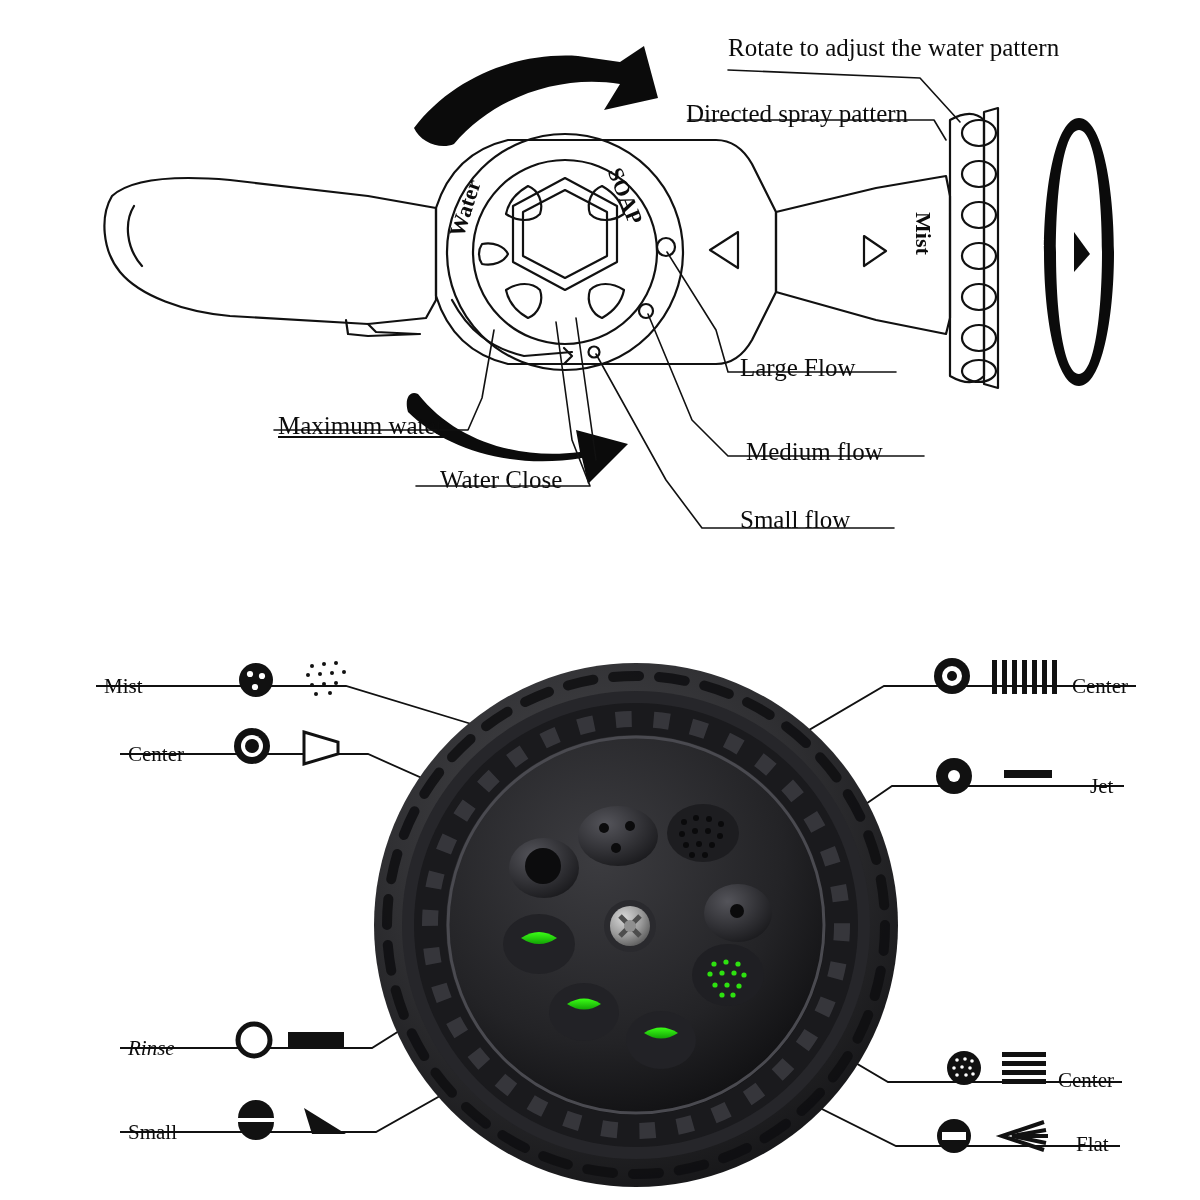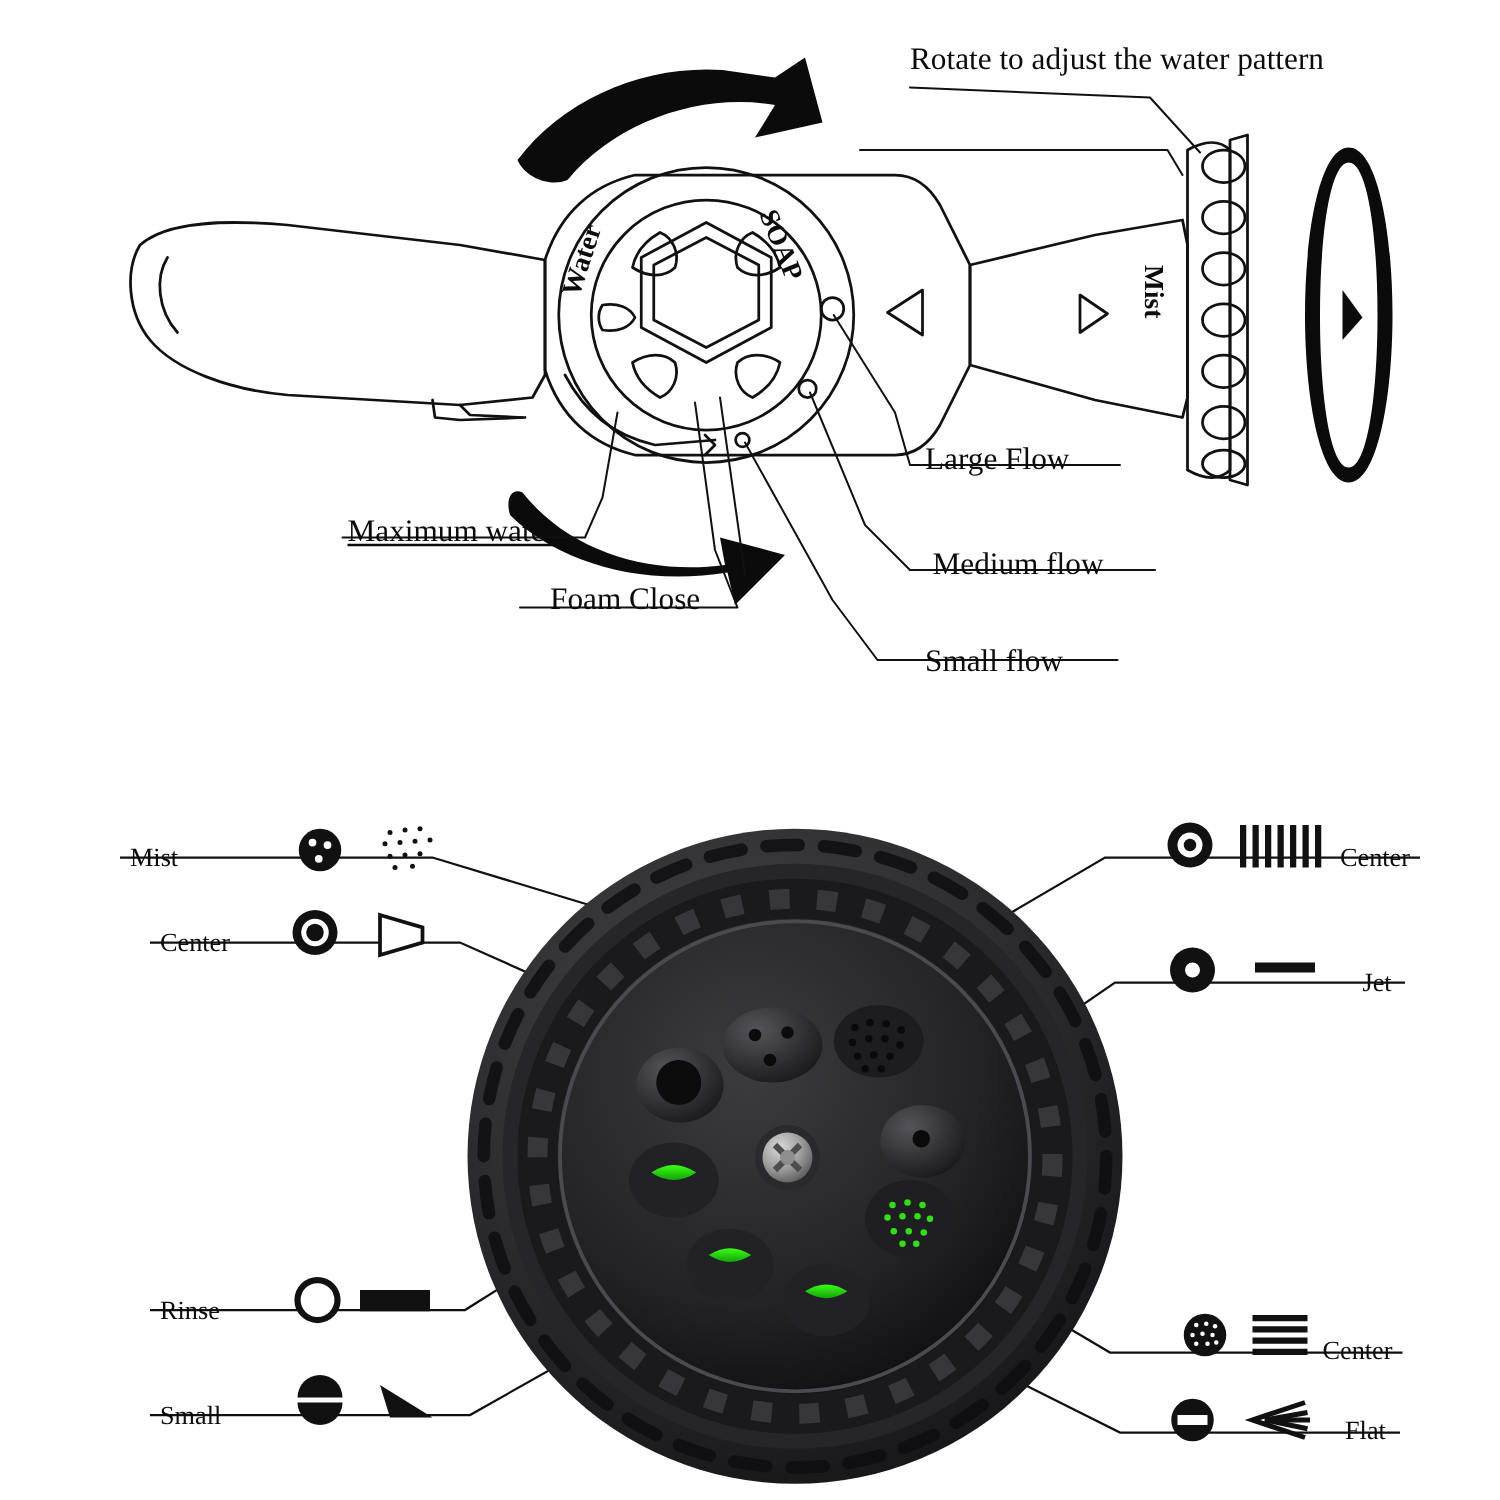--- a/index.html
+++ b/index.html
@@ -286,33 +286,34 @@
       <rect x="926" y="1132" width="24" height="8" fill="#fff"></rect>
       <g stroke="#111" stroke-width="4" fill="none">
         <path d="M1028,1122 L986,1136 L1028,1150"></path>
         <path d="M1030,1130 L996,1136 L1030,1143"></path>
         <path d="M1032,1136 L1004,1136"></path>
       </g>
     </g>
   </svg>
 
   <div class="lbl t-top" style="left:712px;top:34px;">Rotate to adjust the water pattern</div>
+  <div class="lbl t-top" style="left:670px;top:100px;">Directed spray pattern</div>
   <div class="lbl t-top" style="left:724px;top:354px;">Large Flow</div>
   <div class="lbl t-top" style="left:730px;top:438px;text-align:right;">Medium flow</div>
-  <div class="lbl t-top" style="left:724px;top:506px;margin-top:10px;">Small flow</div>
-  <div class="lbl t-top" style="left:424px;top:466px;">Foam Close</div>
+  <div class="lbl t-top" style="left:724px;top:506px;">Small flow</div>
+  <div class="lbl t-top" style="left:424px;top:466px;">Water Close</div>
   <div class="lbl t-top" style="left:262px;top:412px;text-decoration:underline;">Maximum water</div>
 
   <div class="lbl t-rot" style="left:610px;top:164px;transform:rotate(68deg);transform-origin:left top;">SOAP</div>
   <div class="lbl t-rot" style="left:428px;top:232px;transform:rotate(-72deg);transform-origin:left top;">Water</div>
   <div class="lbl t-rot" style="left:920px;top:212px;transform:rotate(90deg);transform-origin:left top;">Mist</div>
 
   <div class="lbl t-bot" style="left:88px;top:674px;">Mist</div>
   <div class="lbl t-bot" style="left:112px;top:742px;">Center</div>
-  <div class="lbl t-bot" style="left:112px;top:1036px;">Rinse</div>
+  <div class="lbl t-bot" style="left:112px;top:1036px;font-style:italic;">Rinse</div>
   <div class="lbl t-bot" style="left:112px;top:1120px;">Small</div>
 
   <div class="lbl t-bot" style="left:1056px;top:674px;">Center</div>
   <div class="lbl t-bot" style="left:1074px;top:774px;">Jet</div>
   <div class="lbl t-bot" style="left:1042px;top:1068px;">Center</div>
   <div class="lbl t-bot" style="left:1060px;top:1132px;">Flat</div>
 
 </div>
 
 </body></html>

